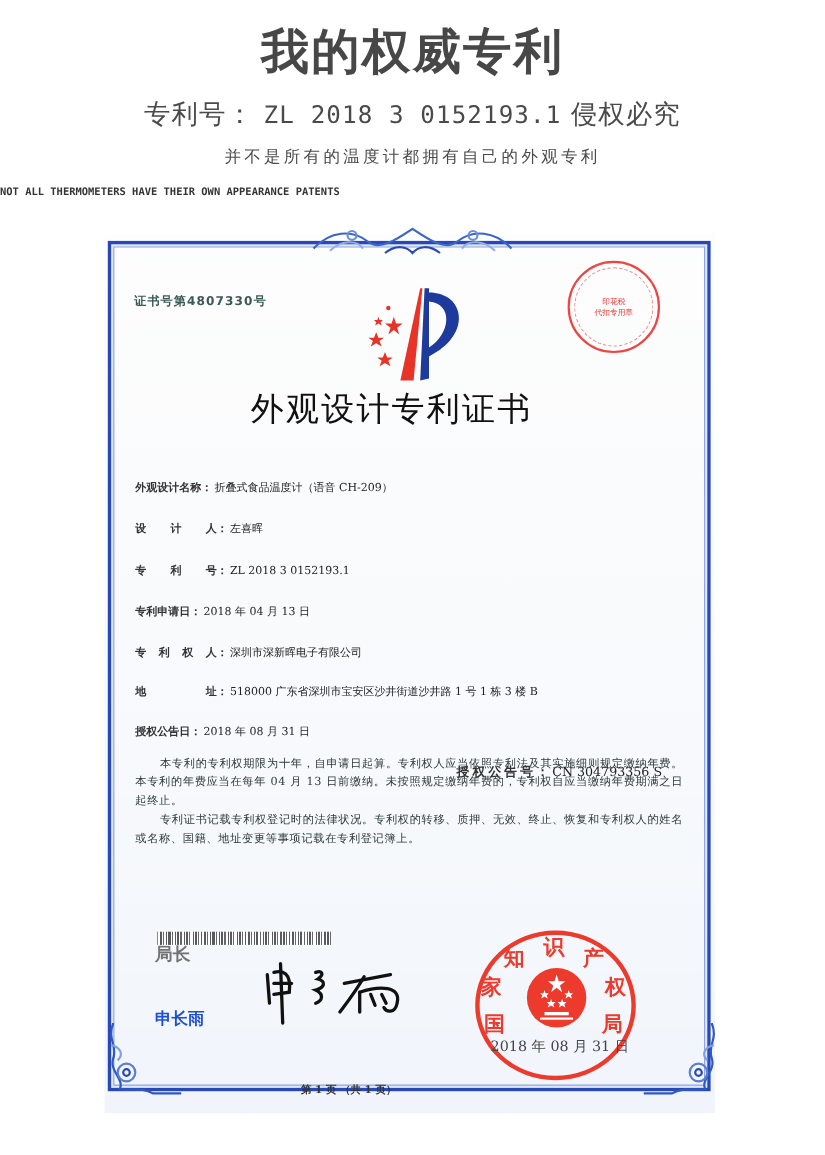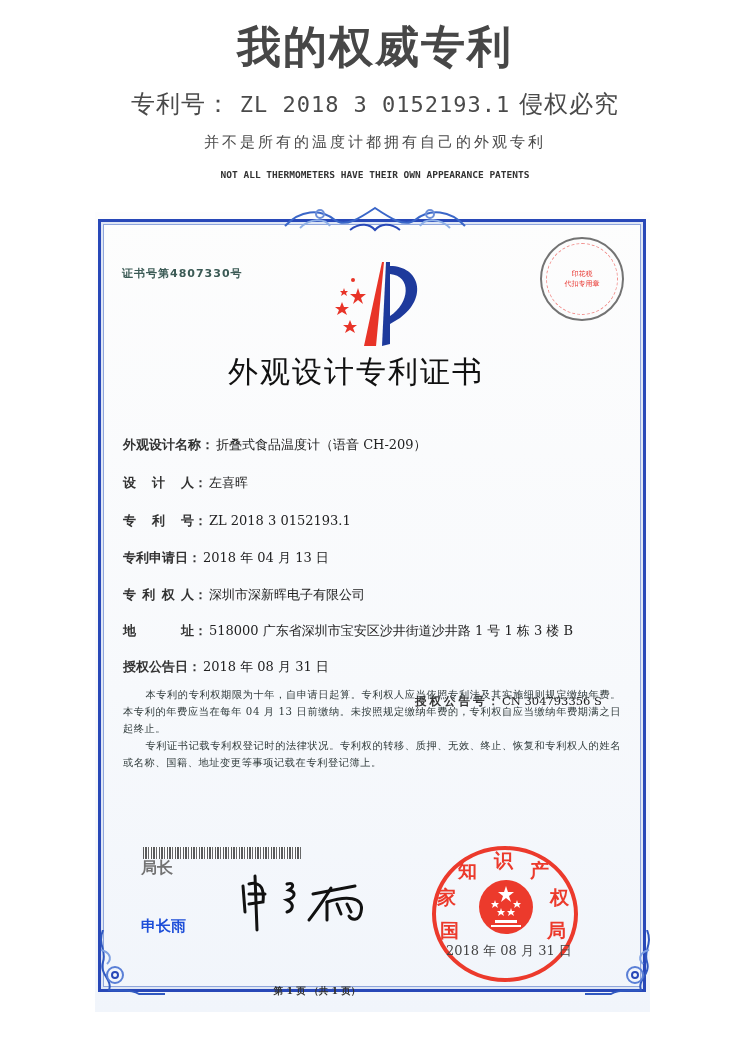--- a/index.html
+++ b/index.html
@@ -14,21 +14,21 @@
   .patent-line {
     position: absolute; left: 0; top: 88px; width: 750px; text-align: center;
     font-size: 24px; color: #4a4a4a; letter-spacing: 1px;
   }
   .patent-line .num { font-family: "DejaVu Sans Mono", monospace; font-size: 22px; }
   .subtitle-cn {
     position: absolute; left: 0; top: 133px; width: 750px; text-align: center;
     font-size: 15px; color: #4a4a4a; letter-spacing: 3px;
   }
   .subtitle-en {
-    position: absolute; left: 0; top: 169px; width: 750px; text-align: center;
+    position: absolute; left: 0; top: 169px; width: 750px; 
     font-family: "DejaVu Sans Mono", monospace; font-size: 9.5px; font-weight: bold; color: #333;
   }
 
   
   .cert {
     position: absolute; left: 95px; top: 212px; width: 555px; height: 800px;
     background: linear-gradient(180deg, #fdfdfd 0%, #f7f9fc 60%, #f1f5fb 100%);
   }
   .cert-border {
     position: absolute; left: 98px; top: 219px; width: 548px; height: 773px;
@@ -39,41 +39,41 @@
   }
   .corner { position: absolute; width: 70px; height: 70px; }
   .corner.bl { left: 95px; top: 930px; }
   .corner.br { left: 585px; top: 930px; transform: scaleX(-1); }
 
   .cert-number {
     position: absolute; left: 122px; top: 266px; font-size: 11px; color: #3b5a55;
     letter-spacing: 1px; font-weight: bold;
   }
   .agency-seal {
-    position: absolute; left: 540px; top: 237px; width: 84px; height: 84px;
-    border: 2px solid #737373; border-radius: 50%;
+    position: absolute; left: 516px; top: 237px; width: 84px; height: 84px;
+    border: 2px solid #ef4444; border-radius: 50%;
   }
   .agency-seal .inner {
     position: absolute; left: 50%; top: 50%; transform: translate(-50%, -50%);
     width: 60px; text-align: center; color: #e8322c; font-size: 7px; line-height: 10px;
   }
   .agency-seal .ring {
     position: absolute; left: 4px; top: 4px; right: 4px; bottom: 4px;
     border: 1px dashed rgba(232,50,44,0.55); border-radius: 50%;
   }
 
   .logo { position: absolute; left: 320px; top: 258px; width: 110px; height: 90px; }
 
   .cert-title {
     position: absolute; left: 0; top: 352px; width: 712px; text-align: center;
     font-family: "DejaVu Serif", serif; font-size: 30px; color: #111; letter-spacing: 2px;
   }
 
   .field {
-    position: absolute; left: 123px; font-family: "DejaVu Serif", serif; font-size: 13px; color: #222;
+    position: absolute; left: 123px; font-family: "DejaVu Serif", serif; font-size: 10px; color: #222;
     white-space: nowrap;
   }
   .field .lbl { font-weight: bold; color: #333; display: inline-block; }
   .field .lbl.spread { width: 84px; display: inline-flex; justify-content: space-between; }
   .field .val { margin-left: 2px; }
   .field-right { position: absolute; left: 415px; top: 658px; font-family: "DejaVu Serif", serif; font-size: 11.5px; color: #222; white-space: nowrap; margin-top: 36px; }
   .field-right .lbl { font-weight: bold; color: #333; letter-spacing: 3px; }
 
   .body-text {
     position: absolute; left: 123px; width: 498px; font-family: "DejaVu Serif", serif;

